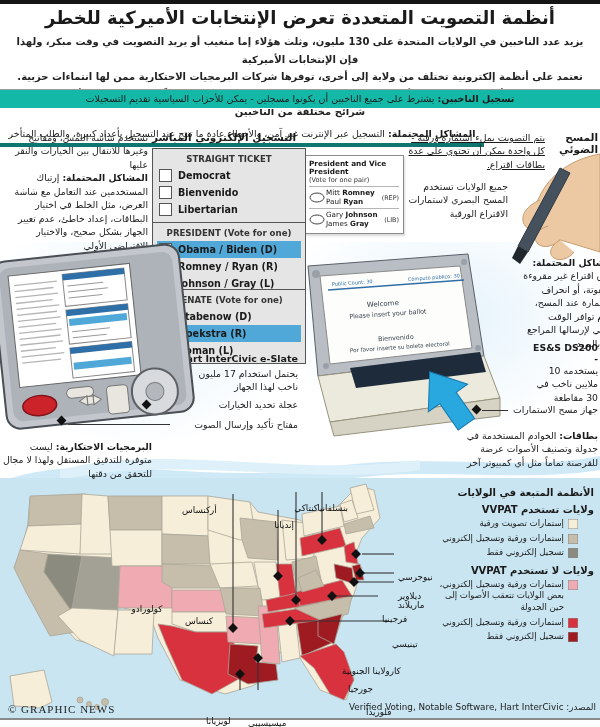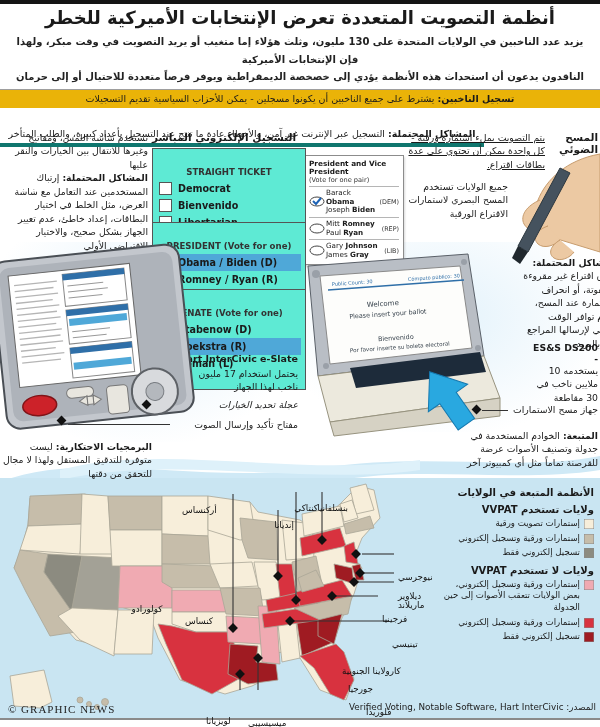--- a/index.html
+++ b/index.html
@@ -6,101 +6,94 @@
   body{width:600px;height:727px;position:relative;overflow:hidden;
        font-family:"DejaVu Sans",sans-serif;color:#1a1a1a;}
   .ab{position:absolute;}
   .ltr{direction:ltr;text-align:left;}
   .ctr{text-align:center;}
   .b{font-weight:bold;}
   
   .top-rule{left:0;top:0;width:600px;height:4px;background:#151515;}
   .title{left:0;top:7px;width:600px;font-size:18px;font-weight:bold;direction:rtl;}
   .intro{left:8px;top:33px;width:584px;font-size:10px;font-weight:bold;line-height:1.75;direction:rtl;color:#222;}
-  .regbar{left:0;top:89px;width:600px;height:18px;background:#eab308;font-size:9.5px;line-height:18px;direction:rtl;border-top:1px solid #9e9e9e;border-bottom:1px solid #fff;}
+  .regbar{left:0;top:89px;width:600px;height:18px;background:#14b8a6;font-size:9.5px;line-height:18px;direction:rtl;border-top:1px solid #9e9e9e;border-bottom:1px solid #fff;}
   .probrow{left:0;top:108px;width:484px;height:19px;font-size:9.5px;line-height:19px;direction:rtl;border-bottom:4px solid #0f766e;margin-top:16px;}
   
   .small{font-size:9.3px;line-height:1.45;}
   .seclead{font-weight:bold;}
   .dre-title{left:150px;top:131px;width:148px;font-size:10.5px;font-weight:bold;direction:rtl;text-align:center;}
   .opt-title{left:536px;top:131px;width:62px;font-size:10.5px;font-weight:bold;direction:rtl;}
   .opt-desc{left:403px;top:131px;width:142px;direction:rtl;text-decoration:underline;}
   .opt-desc2{left:408px;top:180px;width:100px;direction:rtl;}
   .touch-blk{left:2px;top:131px;width:146px;direction:rtl;}
   .soft-blk{left:0px;top:440px;width:152px;direction:rtl;}
   .opt-prob{left:503px;top:256px;width:95px;direction:rtl;margin-left:20px;}
   .scan-model{left:528px;top:342px;width:70px;direction:rtl;font-size:9.3px;}
   .scan-label{left:506px;top:403px;width:92px;direction:rtl;}
   .hack-blk{left:456px;top:429px;width:142px;direction:rtl;}
   .hart{left:150px;top:353px;width:148px;direction:rtl;font-size:9.5px;font-weight:bold;}
   .hart-usage{left:178px;top:367px;width:120px;direction:rtl;}
-  .wheel-lbl{left:176px;top:398px;width:122px;direction:rtl;font-style:italic;}
+  .wheel-lbl{left:176px;top:398px;width:122px;direction:rtl;}
   .cast-lbl{left:170px;top:418px;width:128px;direction:rtl;}
   .cline{background:#333;}
   .diam{width:7px;height:7px;background:#111;transform:rotate(45deg);}
   
   .ballot{left:304px;top:155px;width:90px;background:#fff;border:1px solid #8c8c8c;box-shadow:1px 2px 2px rgba(0,0,0,.15);padding:4px 4px 2px;}
   .ballot .bt{font-size:7.3px;font-weight:bold;line-height:1.1;}
   .ballot .bs{font-size:6.6px;color:#333;margin-bottom:2px;}
   .brow{border-top:1px solid #b5b5b5;padding:2px 0;display:flex;align-items:center;}
   .brow .names{font-size:7.2px;line-height:1.2;flex:1;}
   .brow .party{font-size:6.4px;color:#333;margin-left:1px;}
   
-  .vbox{left:152px;width:144px;background:#5eead4;border:1.5px solid #555;padding:17px 4px;}
+  .vbox{left:152px;width:144px;background:#e5e5e5;border:1.5px solid #555;padding:4px 4px;}
   .vbox .vt{font-size:8.6px;font-weight:bold;text-align:center;color:#333;margin:1px 0 3px;}
   .vrow{display:flex;align-items:center;height:17px;font-size:9.6px;font-weight:bold;direction:ltr;}
   .vrow .cb{width:11px;height:11px;border:1.6px solid #555;background:#fff;margin:0 6px 0 2px;font-size:9px;line-height:11px;text-align:center;flex:none;}
   .vrow.sel{background:#4fa8d8;}
   
   .map-bg{left:0;top:478px;width:600px;height:240px;background:#c9e5f2;}
   .mlabel{font-size:8.8px;color:#111;direction:rtl;white-space:nowrap;margin-top:24px;}
   .legend{left:438px;top:481px;width:158px;direction:rtl;}
   .legend .lt{font-size:10px;font-weight:bold;margin:6px 2px 3px 0;}
   .legend .ld{font-size:9px;line-height:1.5;margin:2px 2px 0 0;}
-  .litem{display:flex;align-items:flex-start;font-size:8.6px;line-height:1.35;margin:3px 2px 0 0;}
+  .litem{display:flex;align-items:flex-start;font-size:8.6px;line-height:1.35;margin:3px 18px 0 0;}
   .litem svg{flex:none;margin-left:4px;margin-top:1px;border:0;}
   .footer-credit{left:8px;top:703px;font-family:"Liberation Serif",serif;font-size:11px;letter-spacing:1px;color:#222;}
   .footer-src{left:160px;top:702px;width:436px;font-size:8.8px;direction:rtl;color:#222;}
   .bot-rule{left:0;top:718px;width:600px;height:2px;background:#8a8a8a;}
   .bluepanel{border-radius:12px;background:radial-gradient(ellipse at 50% 40%, #e3f2fb 0%, #ffffff 75%);}
 </style>
 </head>
 <body>
 
 <div class="ab top-rule"></div>
 <div class="ab title ctr">أنظمة التصويت المتعددة تعرض الإنتخابات الأميركية للخطر</div>
 <div class="ab intro ctr">
   <div>يزيد عدد الناخبين في الولايات المتحدة على 130 مليون، وثلث هؤلاء إما متغيب أو يريد التصويت في وقت مبكر، ولهذا فإن الإنتخابات الأميركية</div>
+  <div>تعتمد على أنظمة إلكترونية تختلف من ولاية إلى أخرى، توفرها شركات البرمجيات الاحتكارية ممن لها انتماءات حزبية.</div>
   <div>الناقدون يدعون أن استحداث هذه الأنظمة يؤدي إلى خصخصة الديمقراطية ويوفر فرصاً متعددة للاحتيال أو إلى حرمان شرائح مختلفة من الناخبين</div>
 </div>
 <div class="ab regbar ctr"><span class="b">تسجيل الناخبين:</span><span> يشترط على جميع الناخبين أن يكونوا مسجلين - يمكن للأحزاب السياسية تقديم التسجيلات</span></div>
 <div class="ab probrow ctr"><span class="b">المشاكل المحتملة:</span><span> التسجيل عبر الإنترنت غير آمن، والأخطاء عادة ما تنتج عند التسجيل بأعداد كبيرة، والطلب المتأخر لمتطلبات الهوية</span></div>
 
 <svg class="ab" style="left:0;top:420px;z-index:0" width="600" height="75">
   <path d="M0,62 C90,28 200,66 320,48 C430,32 520,52 600,36 L600,50 C510,64 420,44 330,62 C220,82 100,40 0,74 Z" fill="#cfe9f6"></path>
   <path d="M60,50 C160,22 300,58 420,40 L420,50 C310,66 170,34 60,60 Z" fill="#def1fa"></path>
 </svg>
 <div class="ab bluepanel" style="left:-10px;top:242px;width:300px;height:200px;z-index:0"></div>
 <div class="ab bluepanel" style="left:285px;top:242px;width:315px;height:190px;z-index:0"></div>
 
 <div class="ab opt-title">المسح الضوئي</div>
 <div class="ab opt-desc small">يتم التصويت بملء استمارة ورقية - كل واحدة يمكن أن تحتوي على عدة بطاقات اقتراع.</div>
 <div class="ab opt-desc2 small">جميع الولايات تستخدم المسح البصري لاستمارات الاقتراع الورقية</div>
 
 <div class="ab ballot ltr" style="z-index:1">
   <div class="bt">President and Vice President</div>
   <div class="bs">(Vote for one pair)</div>
-  <div class="brow">
-    <svg width="17" height="11">
-        <ellipse cx="8" cy="5.5" rx="7" ry="4.5" fill="#fff" stroke="#444"></ellipse>
-        <path d="M4,5 L7,8 L12,2" stroke="#1d62b5" stroke-width="2" fill="none"></path>
-      </svg>
-    <div class="names"><span>Barack </span><span class="b">Obama</span><br><span>Joseph </span><span class="b">Biden</span></div>
-    <div class="party">(DEM)</div>
-  </div>
   <div class="brow">
     <svg width="17" height="11">
         <ellipse cx="8" cy="5.5" rx="7" ry="4.5" fill="#fff" stroke="#444"></ellipse>
       </svg>
     <div class="names"><span>Mitt </span><span class="b">Romney</span><br><span>Paul </span><span class="b">Ryan</span></div>
     <div class="party">(REP)</div>
   </div>
   <div class="brow">
     <svg width="17" height="11">
         <ellipse cx="8" cy="5.5" rx="7" ry="4.5" fill="#fff" stroke="#444"></ellipse>
@@ -137,21 +130,21 @@
   <polygon points="62,120 192,104 198,124 68,140" fill="#1d2b3a"></polygon>
   <polygon points="42,174 212,150 212,168 46,188" fill="#d6d2c4" stroke="#97937f"></polygon>
   <path d="M160,118 L184,150 L170,150 L170,182 L150,182 L150,150 L136,150 Z" transform="rotate(-35 160 150)" fill="#29a8e0" stroke="#1579b0"></path>
 </svg>
 
 <div class="ab opt-prob small" style="z-index:1"><span class="seclead">المشاكل المحتملة:</span><span> أوراق اقتراع غير مقروءة أو مفوتة، أو انحراف الاستمارة عند المسح، وعدم توافر الوقت الكافي لإرسالها المراجع منها بالبريد</span></div>
 <div class="ab scan-model" style="z-index:1"><span class="b">ES&amp;S DS200 -</span><br><span class="small">يستخدمه 10 ملايين ناخب في 30 مقاطعة</span></div>
 <div class="ab scan-label small" style="z-index:1">جهاز مسح الاستمارات</div>
 <div class="ab cline" style="left:482px;top:410px;width:26px;height:1px;z-index:1"></div>
 <div class="ab diam" style="left:473px;top:406px;z-index:1"></div>
-<div class="ab hack-blk small" style="z-index:1"><span class="seclead">المتبعة:</span><span> الخوادم المستخدمة في جدولة وتصنيف الأصوات عرضة للقرصنة تماماً مثل أي كمبيوتر آخر</span></div>
+<div class="ab hack-blk small" style="z-index:1"><span class="seclead">بطاقات:</span><span> الخوادم المستخدمة في جدولة وتصنيف الأصوات عرضة للقرصنة تماماً مثل أي كمبيوتر آخر</span></div>
 
 <div class="ab dre-title">التسجيل الإلكتروني المباشر</div>
 
 <div class="ab vbox" style="top:148px;z-index:1">
   <div class="vt">STRAIGHT TICKET</div>
   <div class="vrow">
       <span class="cb"></span>
       <span>Democrat</span>
     </div>
   <div class="vrow">

